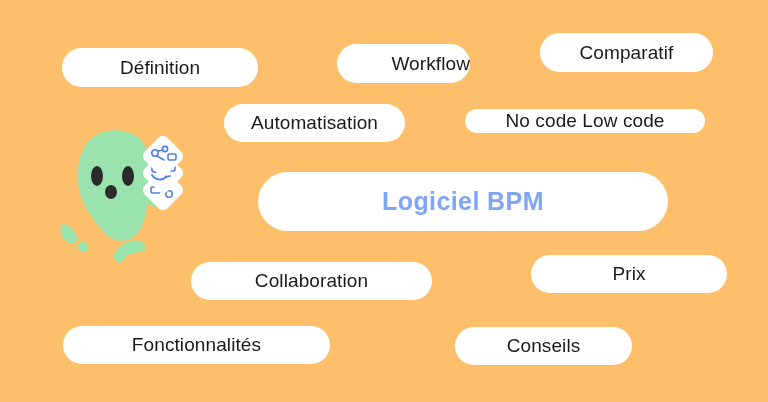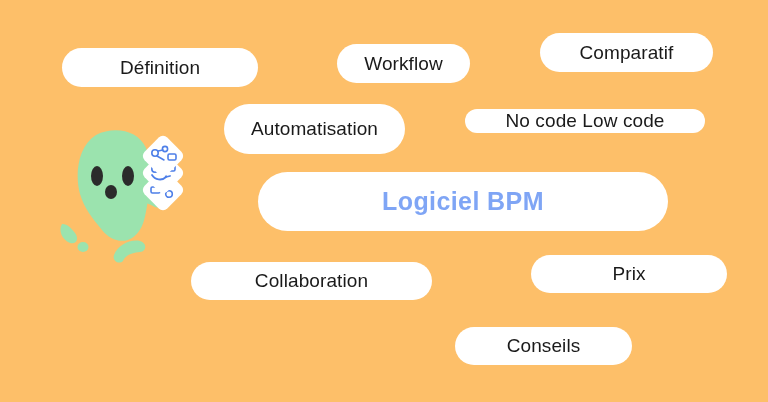--- a/index.html
+++ b/index.html
@@ -100,37 +100,40 @@
           <path d="M-6 0 L1 4" fill="none" stroke="#4E7FE8" stroke-width="1.5" stroke-linecap="round"></path>
           <path d="M-5 -5 L0 -6" fill="none" stroke="#4E7FE8" stroke-width="1.5" stroke-linecap="round"></path>
         </g>
       </g>
     </svg>
   </div>
 
   <div class="pill" style="left: 62px; top: 48px; width: 196px; height: 39px;">
     <span>Définition</span>
   </div>
-  <div class="pill" style="left: 337px; top: 44px; width: 133px; height: 39px;">
+  <div class="pill" style="left: 337px; top: 44px; width: 133px; height: 39px; justify-content: flex-end;">
     <span>Workflow</span>
   </div>
   <div class="pill" style="left: 540px; top: 33px; width: 173px; height: 39px;">
     <span>Comparatif</span>
   </div>
-  <div class="pill" style="left: 224px; top: 104px; width: 181px; height: 50px;">
+  <div class="pill" style="left: 224px; top: 104px; width: 181px; height: 38px;">
     <span>Automatisation</span>
   </div>
   <div class="pill" style="left: 465px; top: 109px; width: 240px; height: 24px;">
     <span>No code Low code</span>
   </div>
   <div class="pill" style="left: 531px; top: 255px; width: 196px; height: 38px;">
     <span>Prix</span>
   </div>
   <div class="pill" style="left: 191px; top: 262px; width: 241px; height: 38px;">
     <span>Collaboration</span>
+  </div>
+  <div class="pill" style="left: 63px; top: 326px; width: 267px; height: 38px;">
+    <span>Fonctionnalités</span>
   </div>
   <div class="pill" style="left: 455px; top: 327px; width: 177px; height: 38px;">
     <span>Conseils</span>
   </div>
 
   <div class="pill center" style="left: 258px; top: 172px; width: 410px; height: 59px;">
     <span>Logiciel BPM</span>
   </div>
 
 </div>

